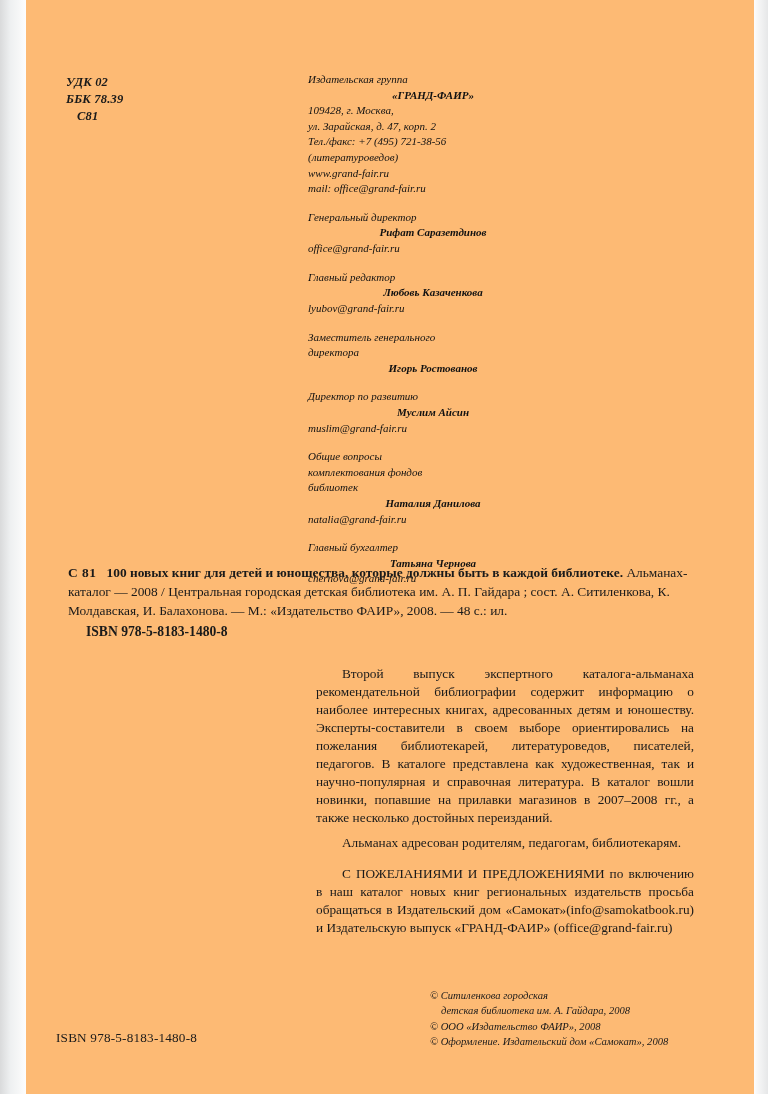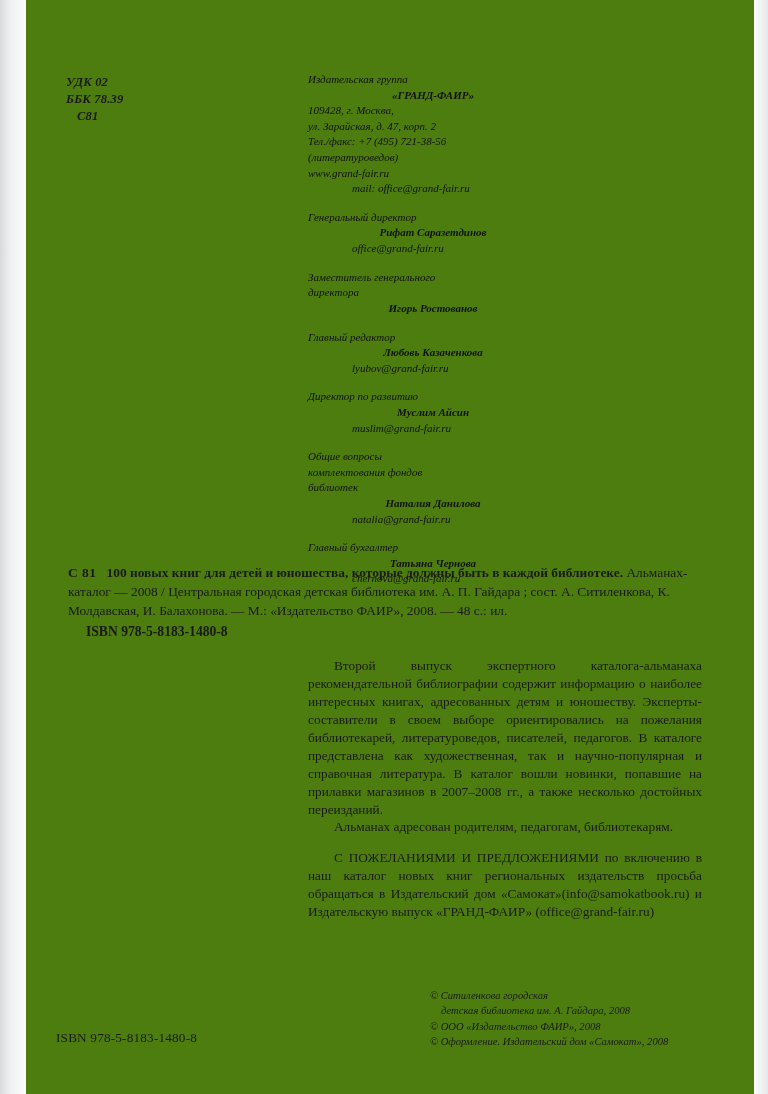--- a/index.html
+++ b/index.html
@@ -11,21 +11,21 @@
     width: 768px;
     height: 1094px;
     position: relative;
     font-family: "Liberation Serif", serif;
     color: #1a1a1a;
     overflow: hidden;
   }
   .page {
     position: absolute;
     inset: 0;
-    background: #4d7c0f;
+    background: #fdba74;
   }
   
   .page::before {
     content: "";
     position: absolute;
     left: 0; top: 0; bottom: 0;
     width: 26px;
     background: linear-gradient(to right, #d9dadb 0%, #eef0f1 40%, #fdfdfd 100%);
     pointer-events: none;
   }
@@ -63,21 +63,21 @@
     width: 250px;
     font-family: "Liberation Serif", serif;
     font-style: italic;
     font-size: 11px;
     line-height: 1.42;
     color: #111;
   }
   .pub-block { margin-bottom: 13px; }
   .pub-block .b { font-weight: bold; text-align: center; }
   .pub-block .plain { font-style: italic; }
-  .pub-block .mail { font-style: italic; margin-left: 44px; }
+  .pub-block .mail { font-style: italic; }
 
   
   .card {
     position: absolute;
     left: 68px;
     top: 563px;
     width: 634px;
     font-size: 13.4px;
     line-height: 1.42;
     text-align: left;
@@ -101,21 +101,21 @@
   .annotation {
     position: absolute;
     left: 308px;
     top: 657px;
     width: 394px;
     font-size: 13.3px;
     line-height: 1.35;
     text-align: justify;
     hyphens: manual;
   }
-  .annotation p { margin: 0; }
+  .annotation p { margin: 8px; }
   .annotation p.indent { text-indent: 26px; }
   .annotation p.gap { margin-top: 13px; }
 
   
   .copyright {
     position: absolute;
     left: 430px;
     top: 988px;
     width: 272px;
     font-family: "Liberation Serif", serif;
@@ -159,29 +159,29 @@
       <div class="mail">mail: office@grand-fair.ru</div>
     </div>
 
     <div class="pub-block">
       <div class="plain">Генеральный директор</div>
       <div class="b">Рифат Саразетдинов</div>
       <div class="mail">office@grand-fair.ru</div>
     </div>
 
     <div class="pub-block">
+      <div class="plain">Главный редактор</div>
+      <div class="b">Любовь Казаченкова</div>
+      <div class="mail">lyubov@grand-fair.ru</div>
+    </div>
+
+    <div class="pub-block">
       <div class="plain" style="white-space: pre-line;">Заместитель генерального
 директора</div>
       <div class="b">Игорь Ростованов</div>
-    </div>
-
-    <div class="pub-block">
-      <div class="plain">Главный редактор</div>
-      <div class="b">Любовь Казаченкова</div>
-      <div class="mail">lyubov@grand-fair.ru</div>
     </div>
 
     <div class="pub-block">
       <div class="plain">Директор по развитию</div>
       <div class="b">Муслим Айсин</div>
       <div class="mail">muslim@grand-fair.ru</div>
     </div>
 
     <div class="pub-block">
       <div class="plain" style="white-space: pre-line;">Общие вопросы

